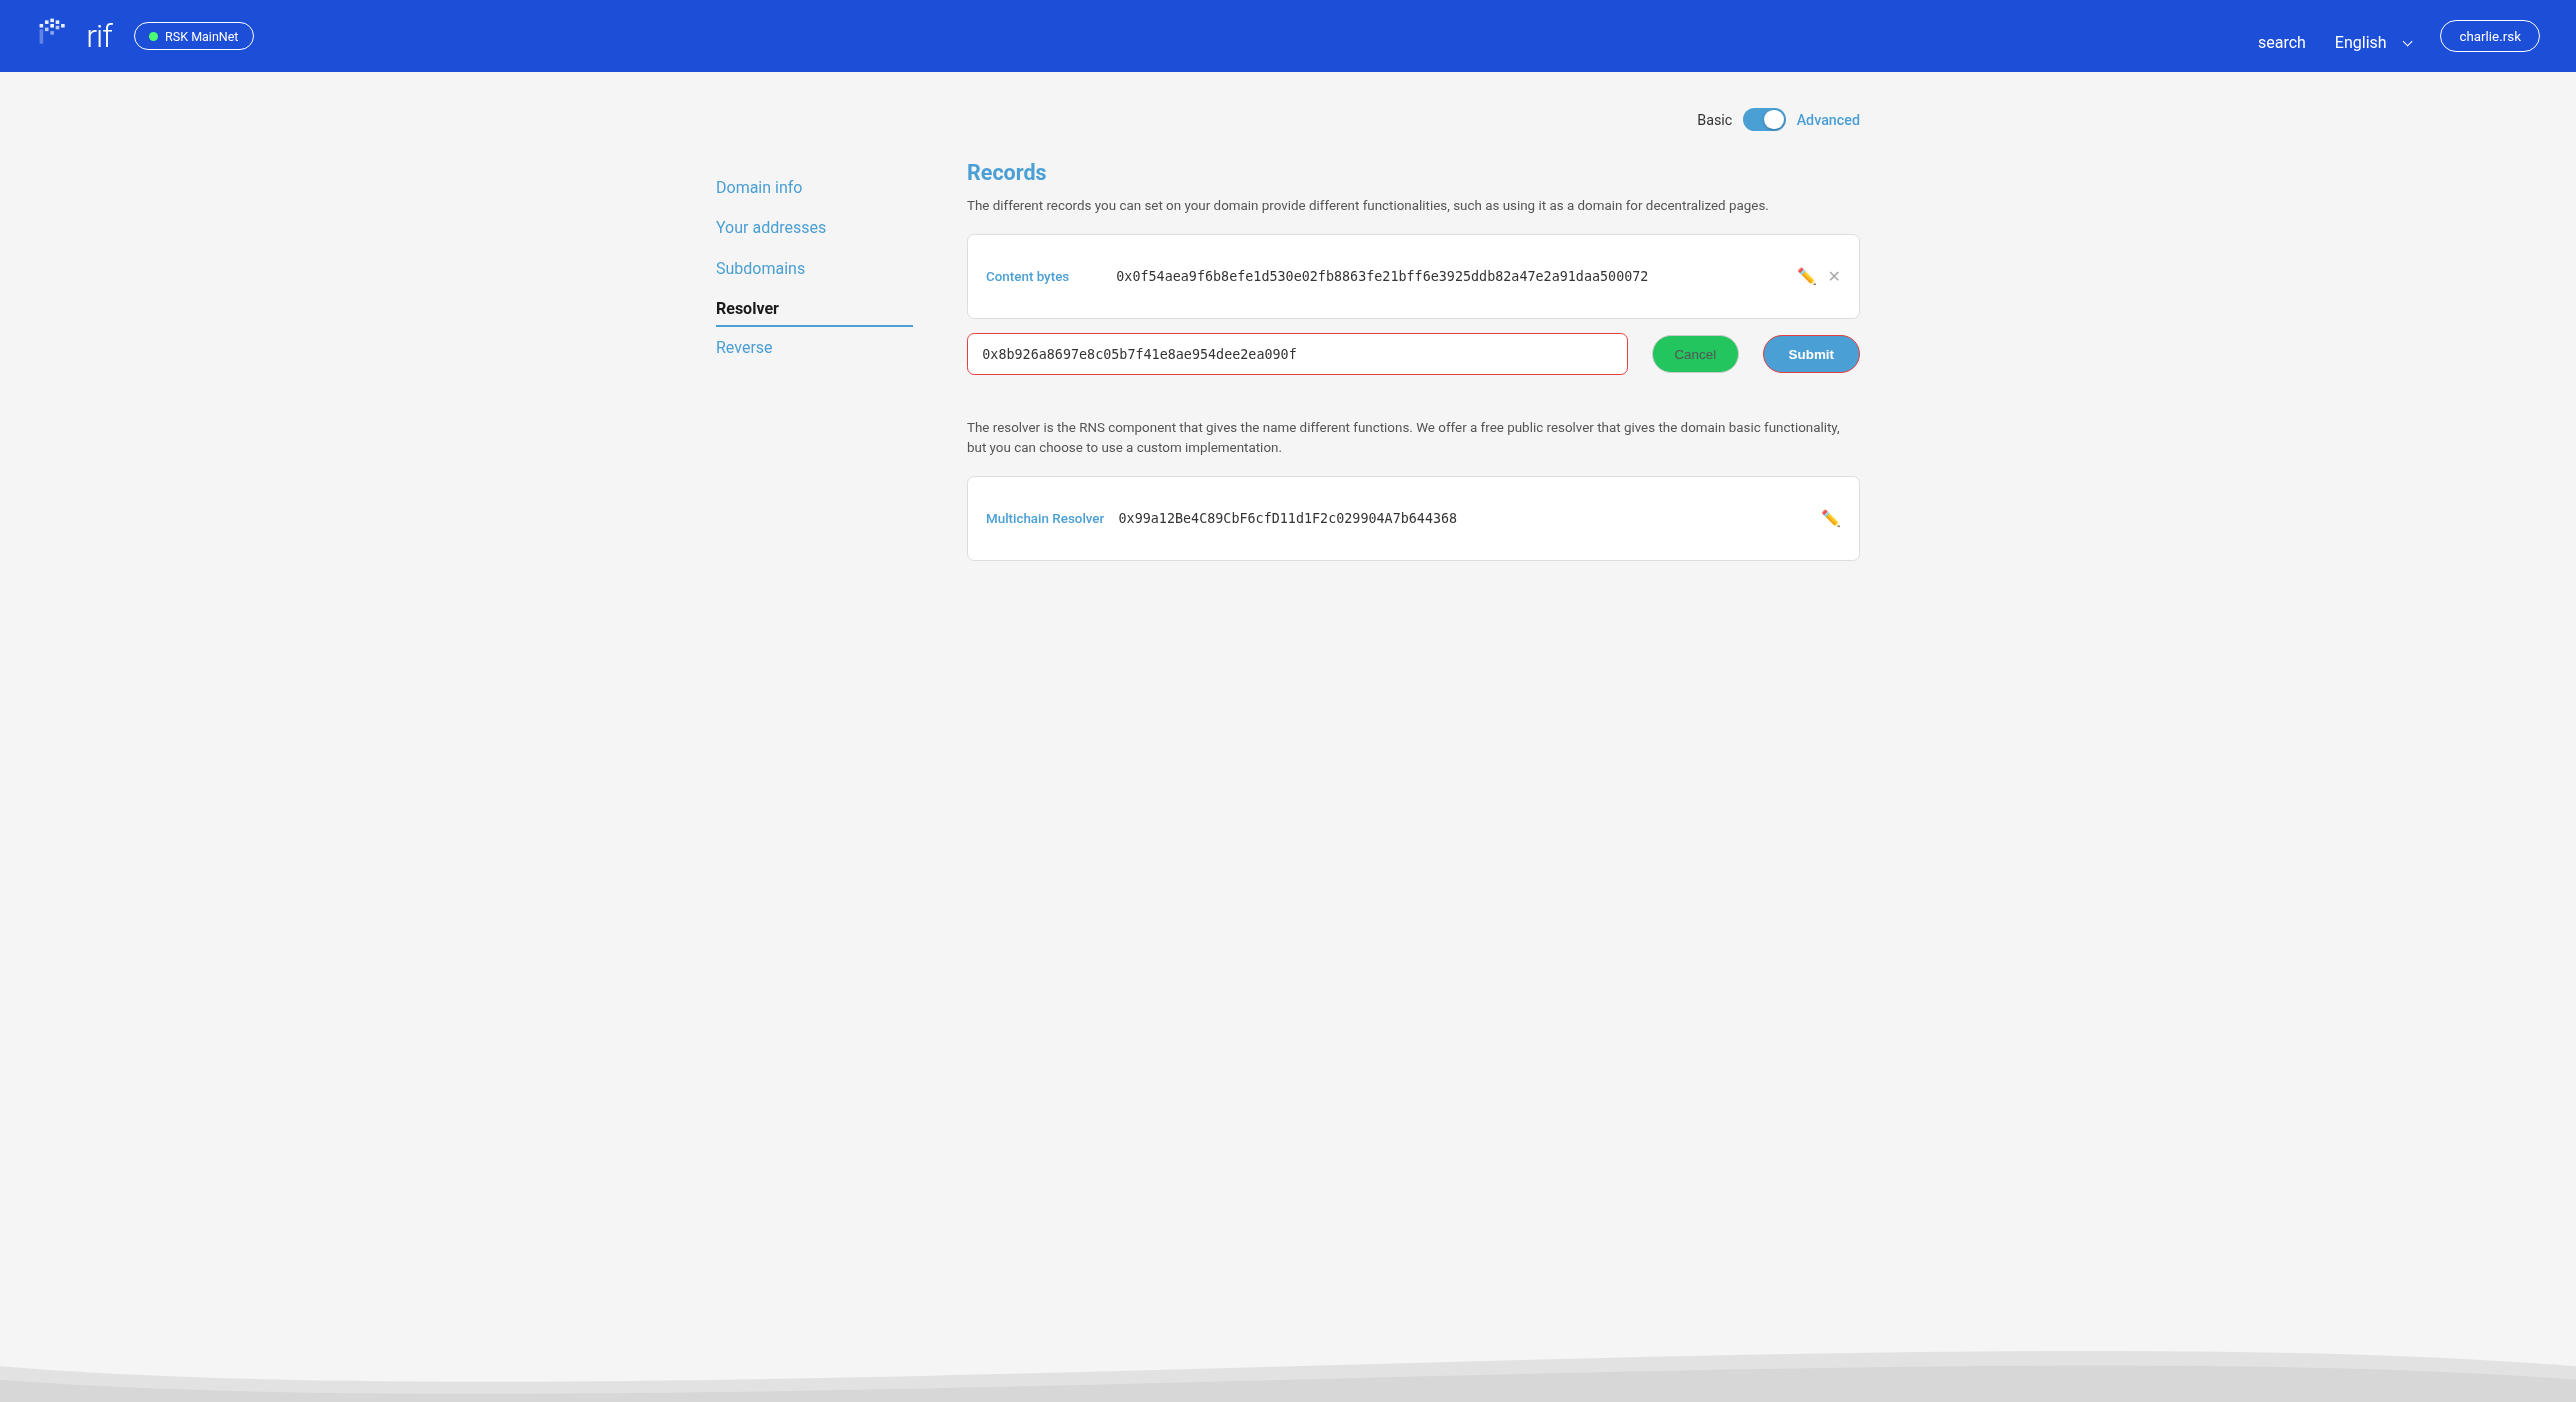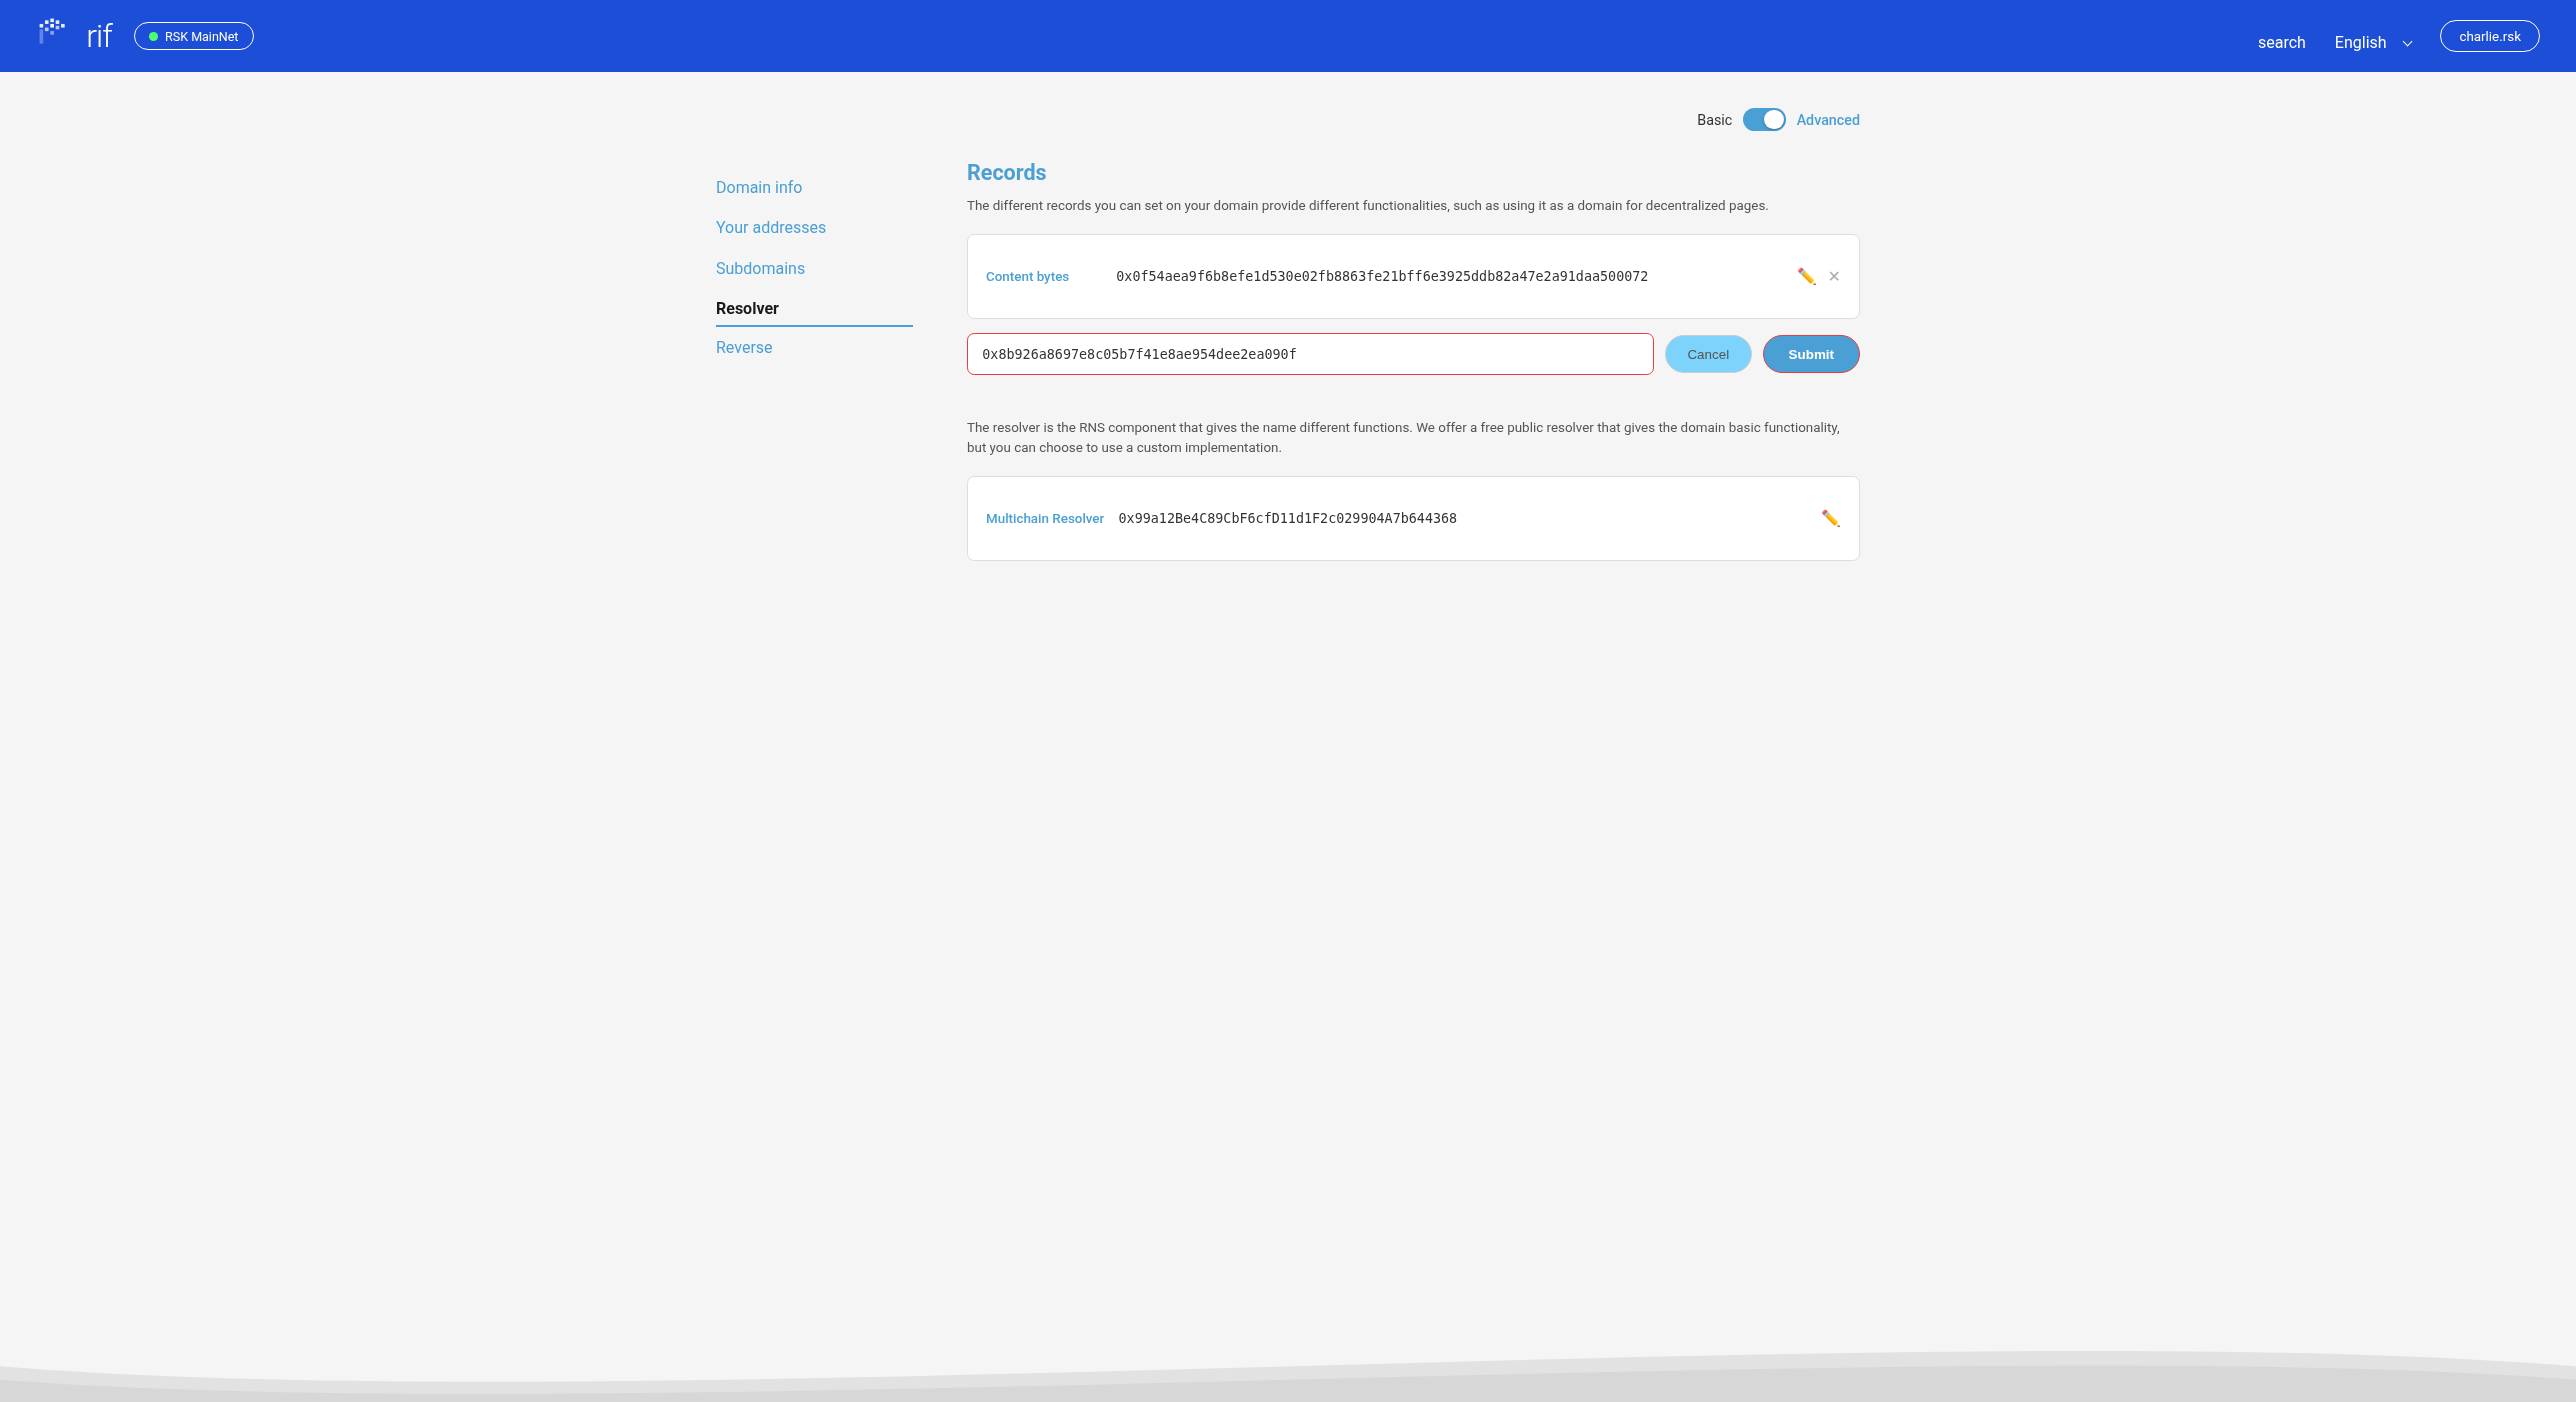--- a/index.html
+++ b/index.html
@@ -201,41 +201,41 @@
     }
     .close-icon {
       color: #aaa;
       cursor: pointer;
       font-size: 16px;
     }
 
     
     .edit-row {
       display: flex;
-      gap: 11px;
+      gap: 24px;
       align-items: center;
       margin-bottom: 14.3px;
     }
     .edit-input {
       flex: 1;
       border: 1.8px solid #e53e3e;
       border-radius: 7.2px;
       padding: 12.5px 14.3px;
       font-size: 13.4px;
       font-family: monospace;
       color: #333;
       outline: none;
     }
     .cancel-btn {
       border: 0.9px solid #ccc;
       border-radius: 21.5px;
       padding: 10.7px 21.5px;
       font-size: 13.4px;
       color: #555;
-      background: #7dd3fc;
+      background: #22c55e;
       cursor: pointer;
       white-space: nowrap;
     }
     .submit-btn {
       border: 1.8px solid #e53e3e;
       border-radius: 21.5px;
       padding: 10.7px 25px;
       font-size: 13.4px;
       color: white;
       background: #4a9fd4;

